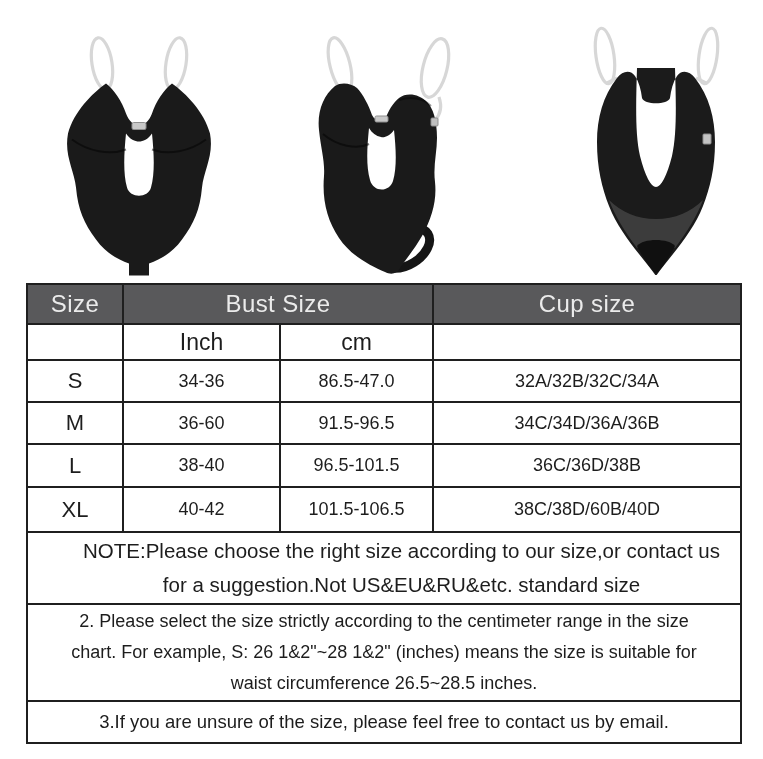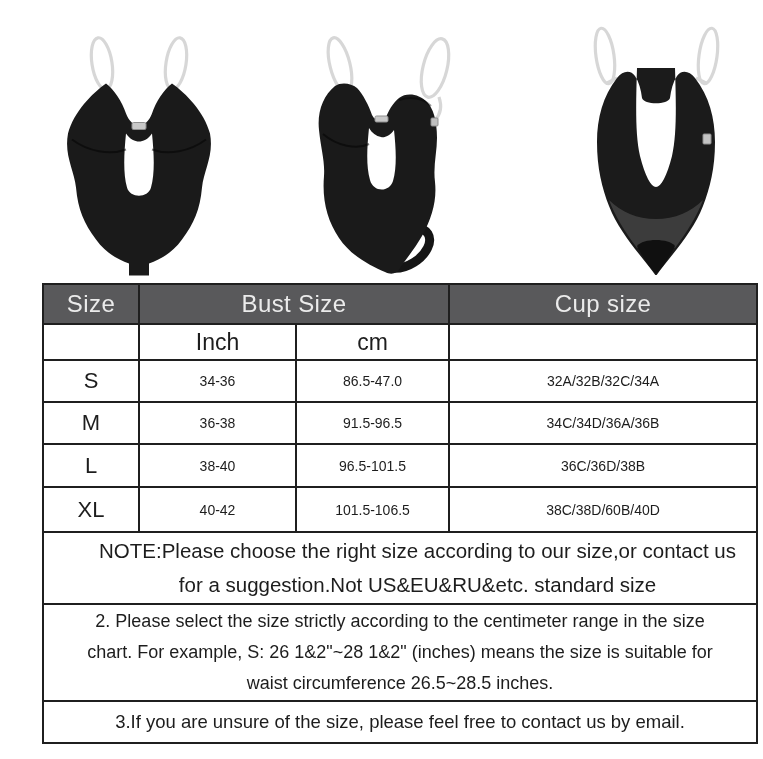--- a/index.html
+++ b/index.html
@@ -6,41 +6,41 @@
   .stage {
     position:relative; width:763px; height:759px; background:#ffffff;
     font-family:"Liberation Sans", sans-serif; overflow:hidden;
   }
   .garment { position:absolute; }
   .g1 { left:40px;  top:8px;  width:196px; height:275px; }
   .g2 { left:283px; top:8px;  width:212px; height:275px; }
   .g3 { left:545px; top:10px; width:196px; height:265px; }
 
   table.chart {
-    position:absolute; left:42px; top:283px; width:714px;
+    position:absolute; left:26px; top:283px; width:714px;
     border-collapse:collapse; table-layout:fixed;
     color:#1d1d1d;
   }
   table.chart td {
     border:2px solid #1f1f1f; text-align:center; vertical-align:middle; padding:0;
     font-family:"Liberation Sans", sans-serif;
   }
   tr.r-head  { height:40px; }
   tr.r-units { height:36px;border-radius:12px; }
   tr.r-s, tr.r-m { height:42px; }
   tr.r-l { height:43px; }
   tr.r-xl { height:45px; }
   tr.r-note1 { height:72px; }
   tr.r-note2 { height:97px; }
   tr.r-note3 { height:28px; }
 
   td.head { background:#59595b; color:#ebebeb; font-size:24px; letter-spacing:0.4px; }
   td.unit { font-size:23px; }
   td.sz   { font-size:22px; }
-  td.num  { font-size:14px; }
+  td.num  { font-size:18px; }
   td.note { font-size:20.5px; }
   td.note div { line-height:34px;margin-left:35px; }
   td.note2 { font-size:18px; }
   td.note2 div { line-height:31px; }
   td.note3 { font-size:18.5px; }
   td.note3 div { line-height:40px; }
 </style>
 </head>
 <body>
 
@@ -184,21 +184,21 @@
       <td></td>
     </tr>
     <tr class="r-s">
       <td class="sz">S</td>
       <td class="num">34-36</td>
       <td class="num">86.5-47.0</td>
       <td class="num">32A/32B/32C/34A</td>
     </tr>
     <tr class="r-m">
       <td class="sz">M</td>
-      <td class="num">36-38</td>
+      <td class="num">36-60</td>
       <td class="num">91.5-96.5</td>
       <td class="num">34C/34D/36A/36B</td>
     </tr>
     <tr class="r-l">
       <td class="sz">L</td>
       <td class="num">38-40</td>
       <td class="num">96.5-101.5</td>
       <td class="num">36C/36D/38B</td>
     </tr>
     <tr class="r-xl">

